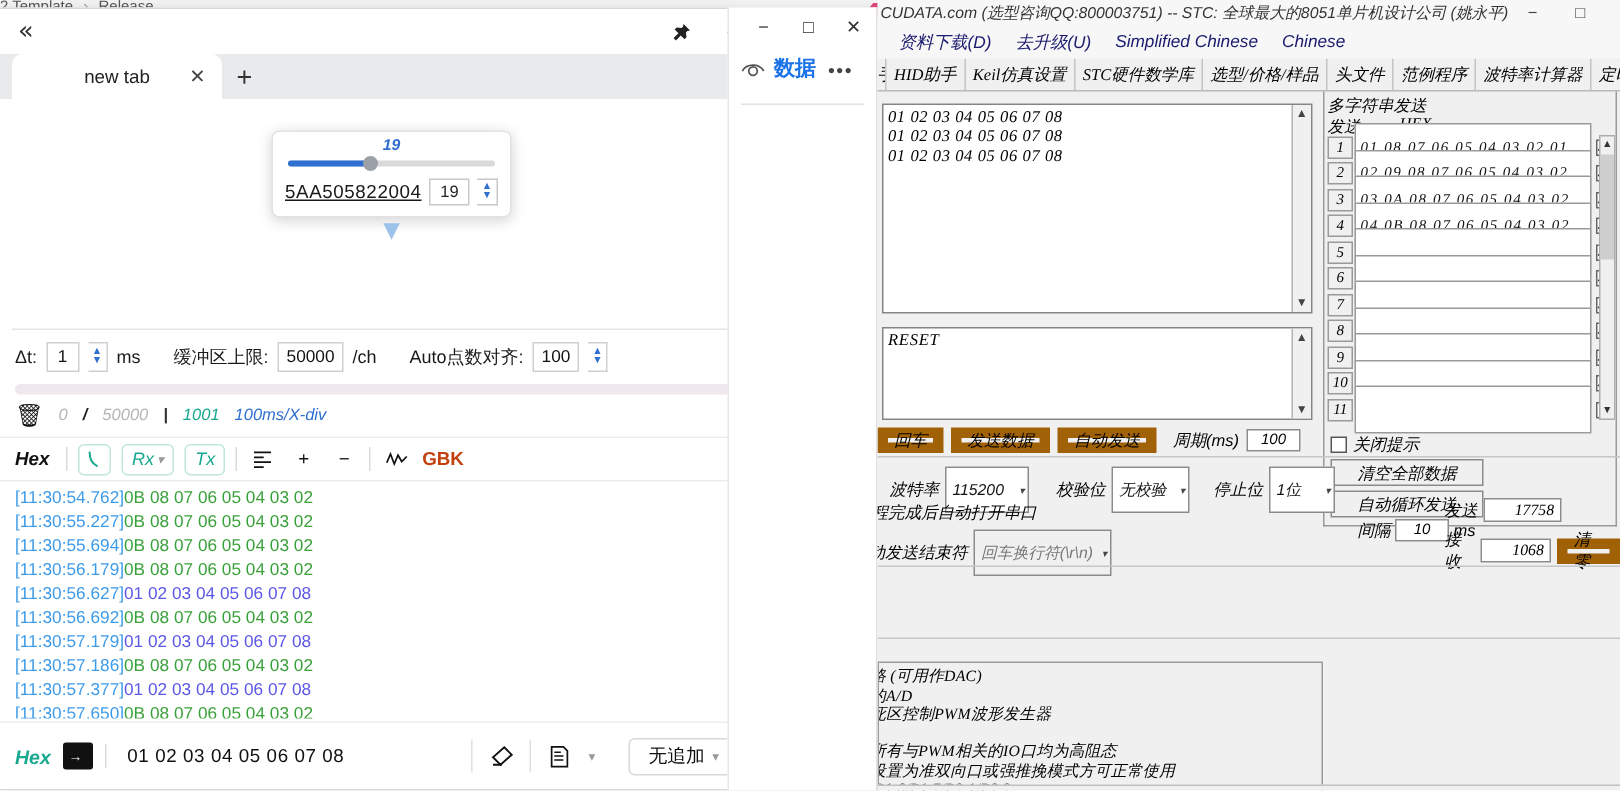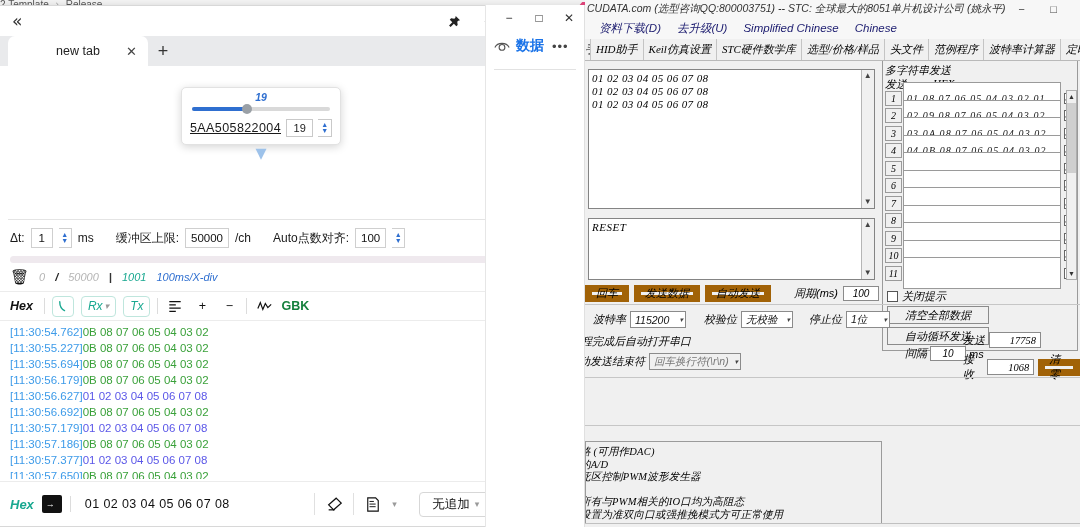--- a/index.html
+++ b/index.html
@@ -185,21 +185,21 @@
   .ht-hex { font-weight: bold; font-style: italic; color: #111; margin-right: 4px; cursor: pointer; }
   .ht-div { width: 1px; height: 16px; background: #dcdcdc; }
   .pill {
     border: 1px solid #bfe6dd; border-radius: 4px; height: 21px; padding: 0 6px;
     display: flex; align-items: center; color: #19a890; font-style: italic;
     font-size: 12px; cursor: pointer; gap: 2px;
   }
   .pill-ico { border: 1px solid #bfe6dd; border-radius: 4px; width: 22px; height: 21px;
     display: flex; align-items: center; justify-content: center; color: #19a890; cursor: pointer; }
   .ht-ico { color: #111; cursor: pointer; display: flex; align-items: center; justify-content: center; width: 20px; }
-  .ht-gbk { color: #15803d; font-weight: bold; font-size: 12.5px; cursor: pointer; }
+  .ht-gbk { color: #c2410c; font-weight: bold; font-size: 12.5px; cursor: pointer; }
   .ht-right { margin-left: auto; display: flex; align-items: center; gap: 7px; }
 
   
   .log {
     position: relative; height: 158px; overflow: hidden; padding: 3px 10px 0 10px;
     font-family: "Liberation Sans", sans-serif; font-size: 11.5px; line-height: 16px;
   }
   .log-line { white-space: nowrap; }
   .log-ts { color: #3d9be9; }
   .log-green { color: #3aa13a; }
@@ -342,21 +342,21 @@
     font-family: "Liberation Serif", serif; font-size: 11px; padding: 2px 3px;
     letter-spacing: .5px;
   }
   .ctrl-row1 { position: absolute; left: 0px; top: 224px; display: flex; align-items: center; gap: 5px; font-size: 11px; }
   .ctrl-btn {
     border: 7px solid #a16207; background: #f0f0f0; height: 17px; padding: 0 4px;
     display: flex; align-items: center; font-size: 11px; cursor: pointer;
   }
   .ctrl-row2 { position: absolute; left: 8px; top: 250px; display: flex; align-items: center; gap: 4px; font-size: 11px; }
   .combo {
-    border: 1px solid #8b8b8b; background: #fff; height: 17px; min-width: 48px;
+    border: 1px solid #8b8b8b; background: #fff; height: 31px; min-width: 48px;
     display: flex; align-items: center; justify-content: space-between;
     padding: 0 2px 0 4px; font-size: 10.5px; cursor: pointer; gap: 4px;
   }
   .combo .cv { color: #111; }
   .combo .ca { font-size: 7px; color: #444; }
   .ctrl-row3 { position: absolute; left: -4px; top: 273px; font-size: 11px; display: flex; align-items: center; gap: 4px; }
   .ctrl-row4 { position: absolute; left: -6px; top: 292px; font-size: 11px; display: flex; align-items: center; gap: 4px; }
   .cnt-grp { position: absolute; display: flex; align-items: center; gap: 4px; font-size: 11px; }
   .cnt-box {
     width: 52px; height: 16px; border: 1px solid #8b8b8b; background: #fff;
@@ -720,21 +720,21 @@
         <div class="recv-sb">
           <div class="arw">▲</div>
           <div class="arw bot">▼</div>
         </div>
       </div>
 
       <div class="ctrl-row1">
         <span class="ctrl-btn">回车</span>
         <span class="ctrl-btn">发送数据</span>
         <span class="ctrl-btn">自动发送</span>
-        <span style="margin-left:18px;">周期(ms)</span>
+        <span style="margin-left:6px;">周期(ms)</span>
         <span class="tiny-inp">100</span>
       </div>
 
       <div class="hr-sep" style="top:243px;"></div>
 
       <div class="ctrl-row2">
         <span>波特率</span>
         <span class="combo" style="min-width:56px;">
           <span class="cv">115200</span>
           <span class="ca">▾</span>

